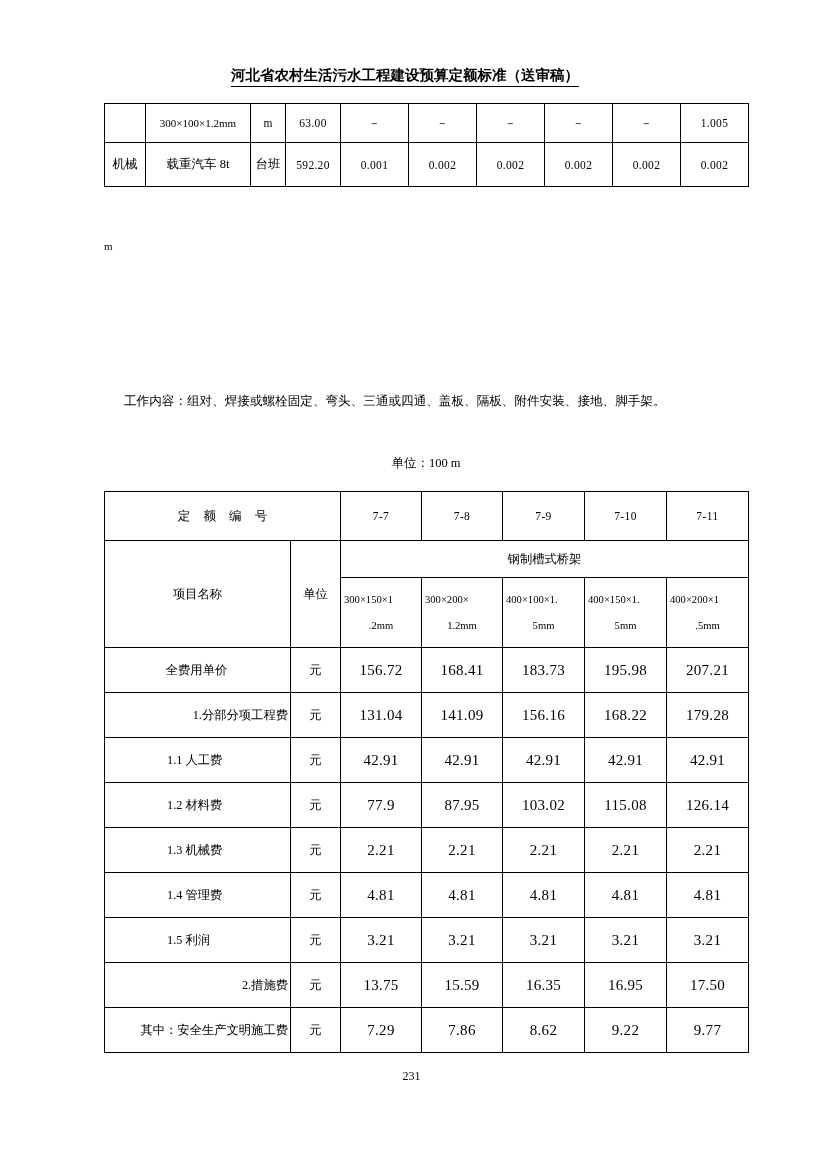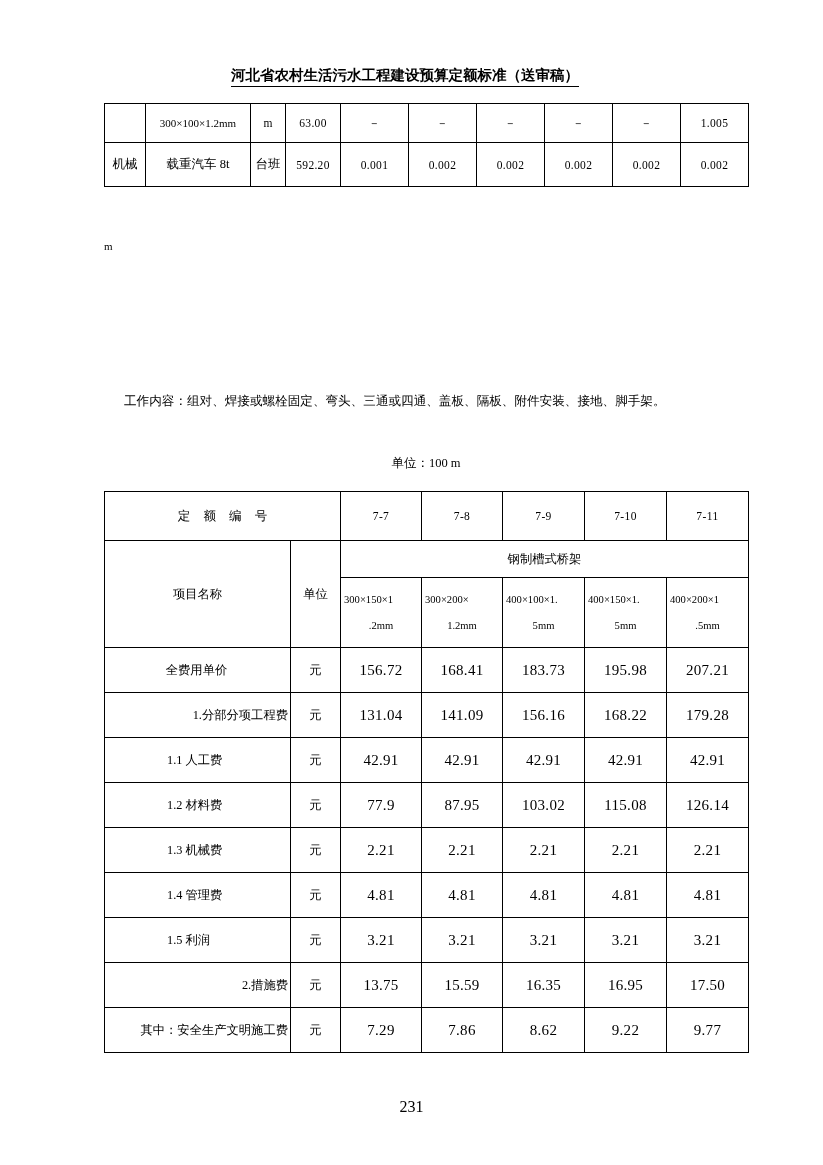--- a/index.html
+++ b/index.html
@@ -177,22 +177,21 @@
   #main-table .unit-cell { font-size: 12.3px; }
   #main-table .val { font-size: 15px; letter-spacing: 0.3px; }
 
   
   .page-number {
     position: absolute;
     left: 0;
     top: 1069px;
     width: 823px;
     text-align: center;
-    font-size: 16px;
-    margin-top: 29px;
+    font-size: 12px;
   }
 </style>
 </head>
 <body>
 
 <div class="page">
 
   <div class="doc-title">
     <span class="t-inner">河北省农村生活污水工程建设预算定额标准（送审稿）</span>
   </div>

